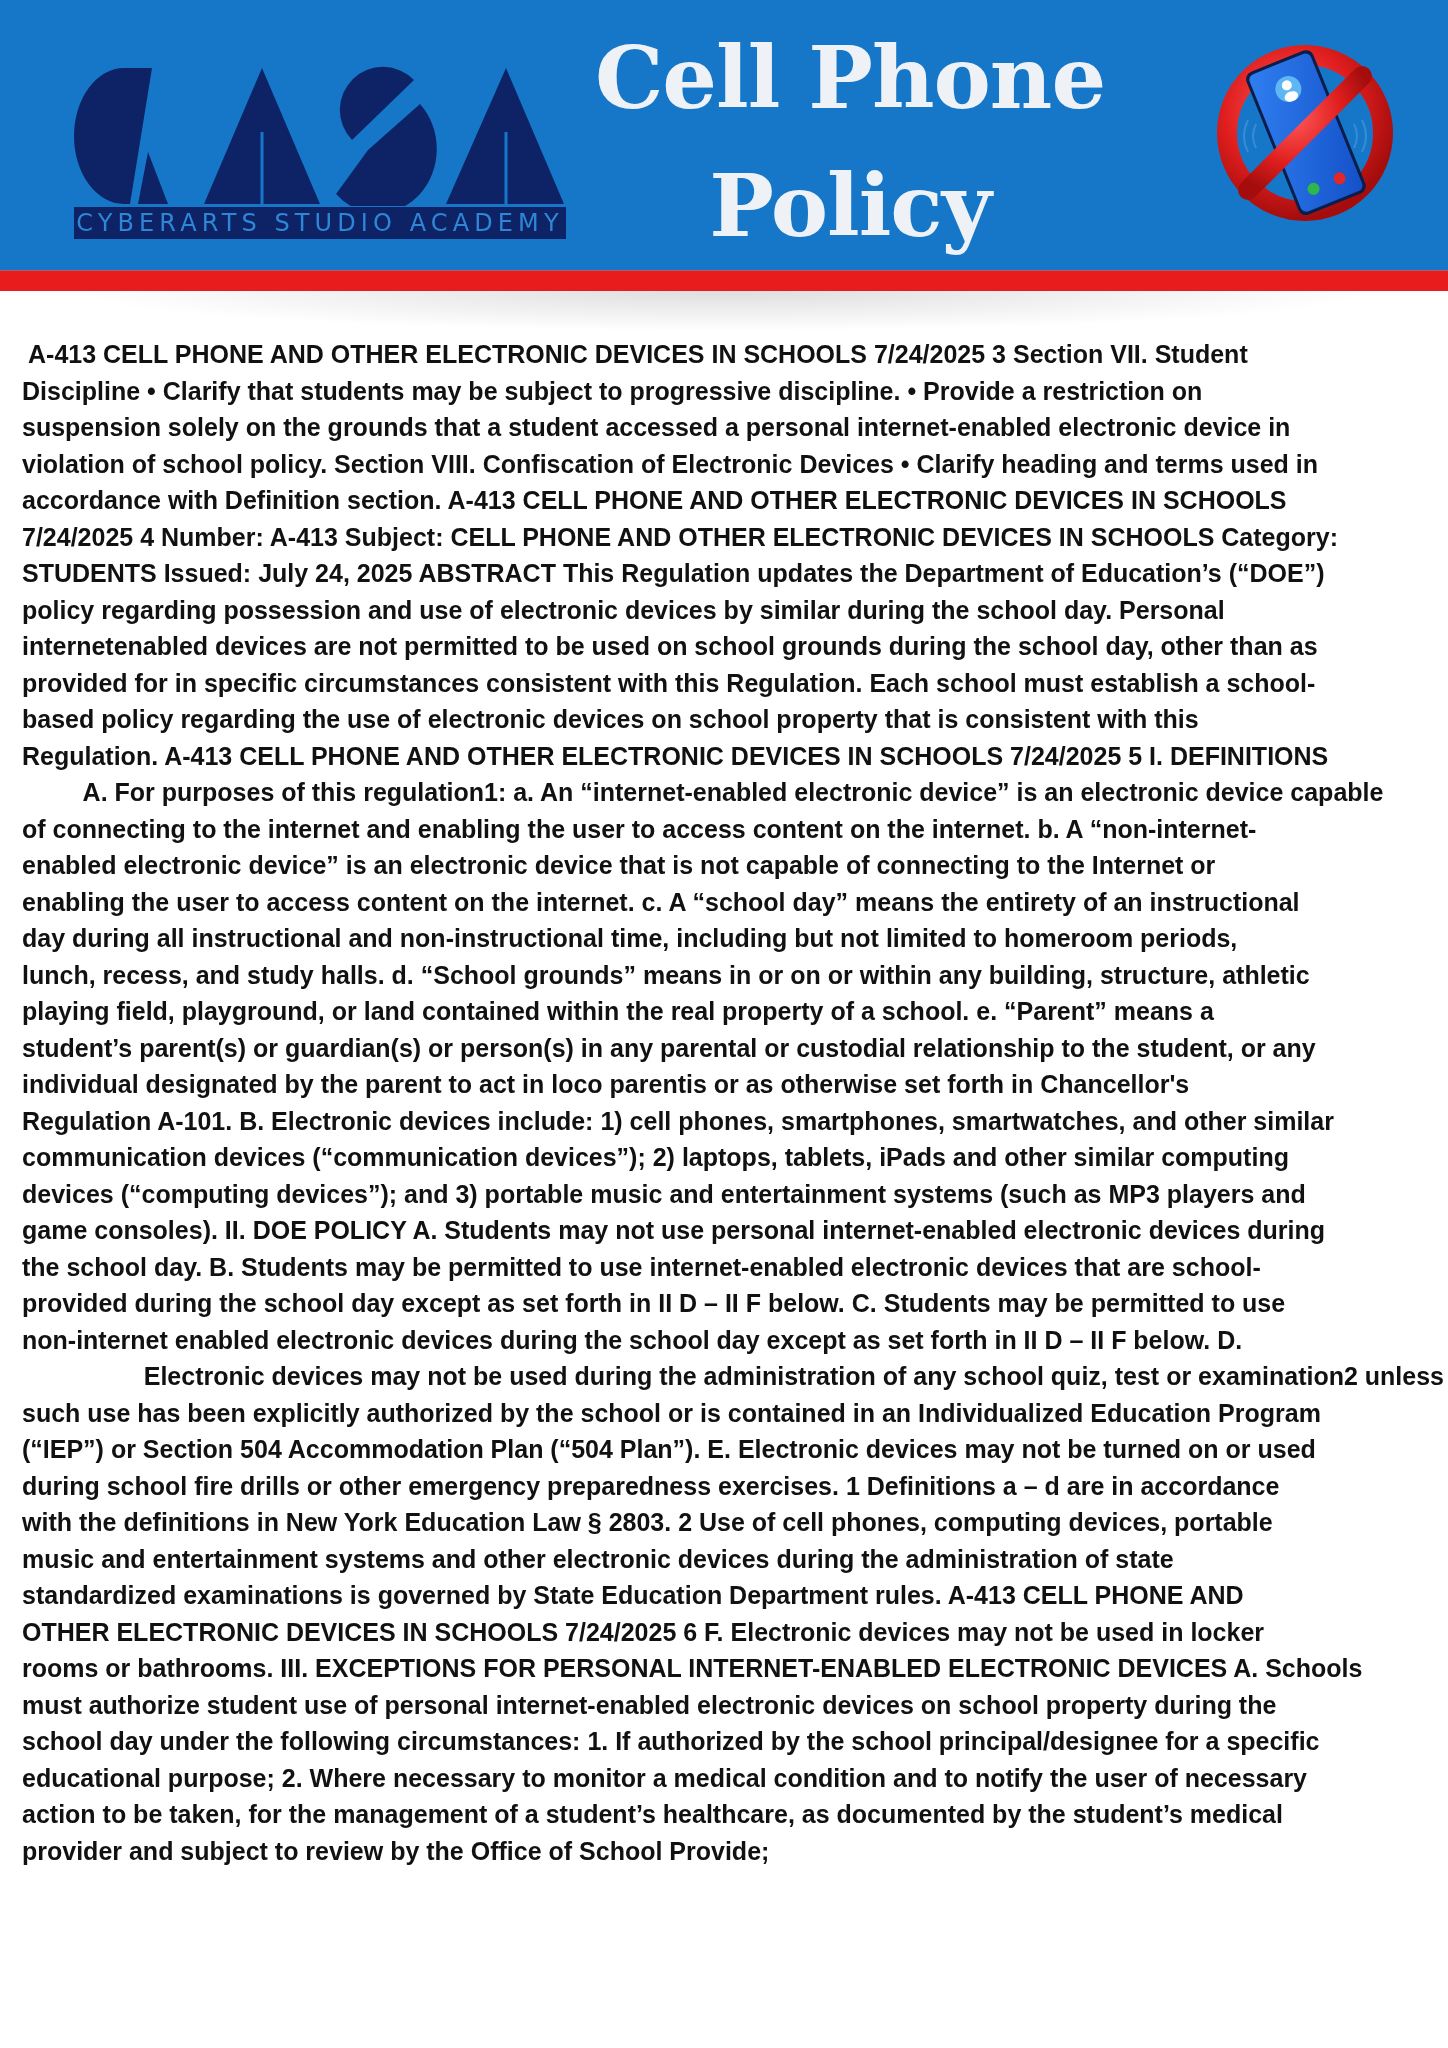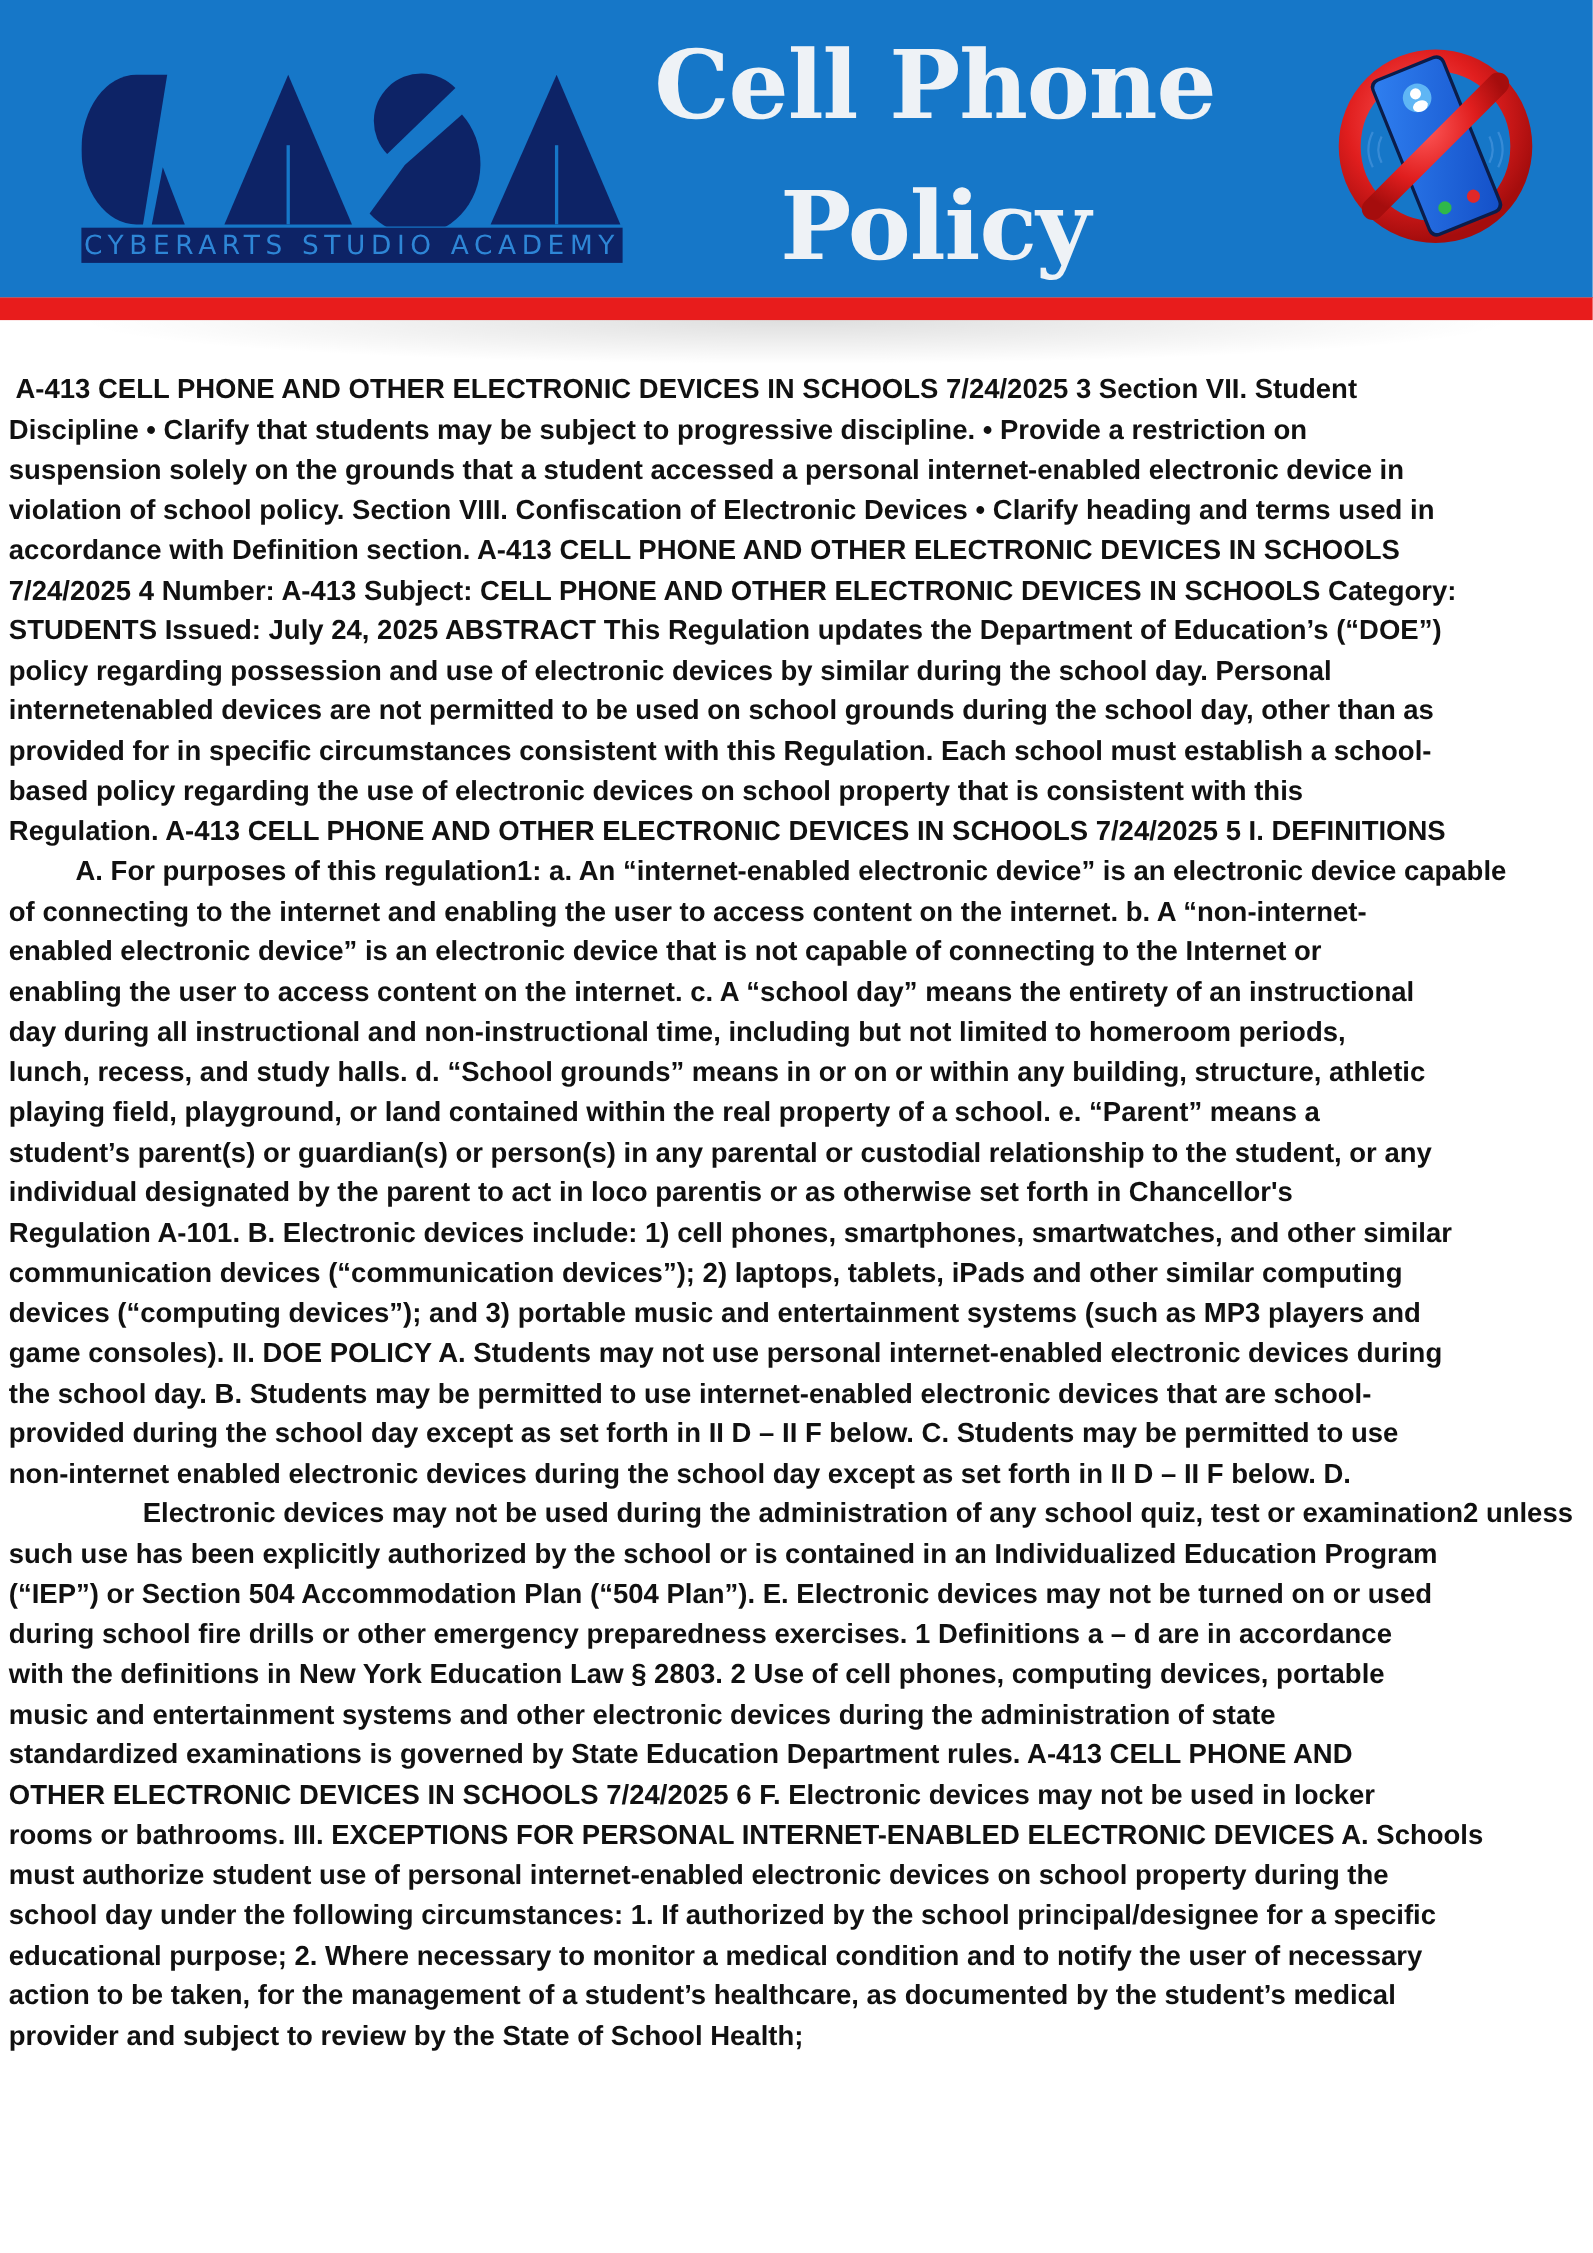--- a/index.html
+++ b/index.html
@@ -77,21 +77,21 @@
     
     .nophone {
       position: absolute;
       left: 1210px; top: 36px;
       width: 190px;
       height: 190px;
     }
     
     .doc {
       position: absolute;
-      left: 8px; top: 336px;
+      left: 22px; top: 336px;
       width: 1422px;
       color: #111111;
       font-weight: bold;
       font-size: 25px;
     }
     .doc .line {
       display: block;
       height: 36.5px;
       line-height: 36.5px;
       white-space: pre;
@@ -201,14 +201,14 @@
   <span class="line" style="display: block;">during school fire drills or other emergency preparedness exercises. 1 Definitions a – d are in accordance</span>
   <span class="line" style="display: block;">with the definitions in New York Education Law § 2803. 2 Use of cell phones, computing devices, portable</span>
   <span class="line" style="display: block;">music and entertainment systems and other electronic devices during the administration of state</span>
   <span class="line" style="display: block;">standardized examinations is governed by State Education Department rules. A-413 CELL PHONE AND</span>
   <span class="line" style="display: block;">OTHER ELECTRONIC DEVICES IN SCHOOLS 7/24/2025 6 F. Electronic devices may not be used in locker</span>
   <span class="line" style="display: block;">rooms or bathrooms. III. EXCEPTIONS FOR PERSONAL INTERNET-ENABLED ELECTRONIC DEVICES A. Schools</span>
   <span class="line" style="display: block;">must authorize student use of personal internet-enabled electronic devices on school property during the</span>
   <span class="line" style="display: block;">school day under the following circumstances: 1. If authorized by the school principal/designee for a specific</span>
   <span class="line" style="display: block;">educational purpose; 2. Where necessary to monitor a medical condition and to notify the user of necessary</span>
   <span class="line" style="display: block;">action to be taken, for the management of a student’s healthcare, as documented by the student’s medical</span>
-  <span class="line" style="display: block;">provider and subject to review by the State of School Health;</span>
+  <span class="line" style="display: block;">provider and subject to review by the Office of School Provide;</span>
 </div>
 
 </body></html>

